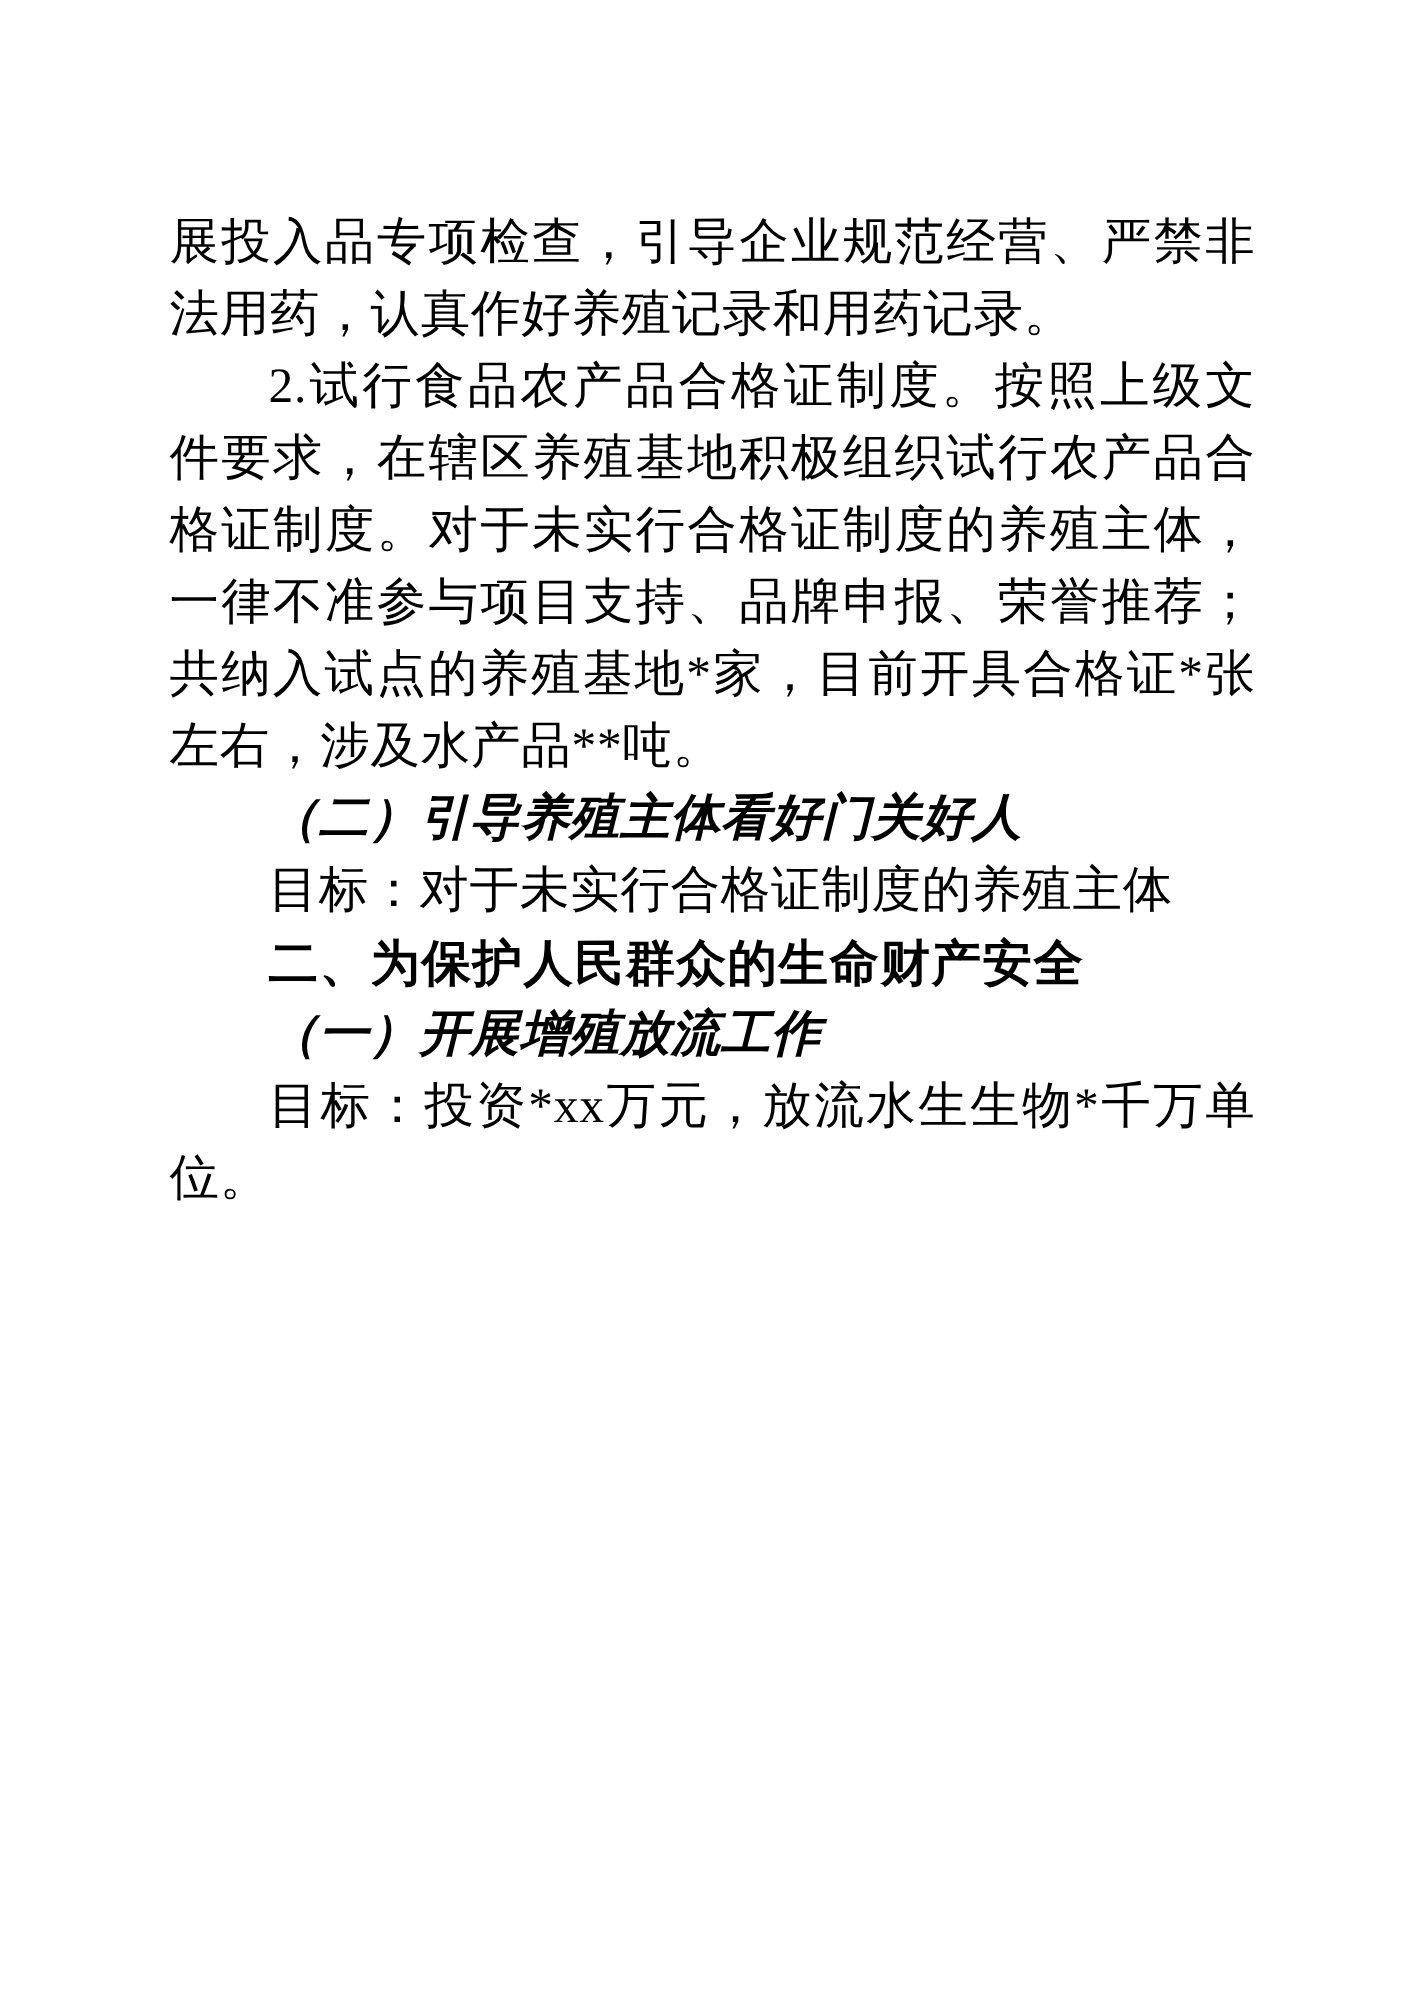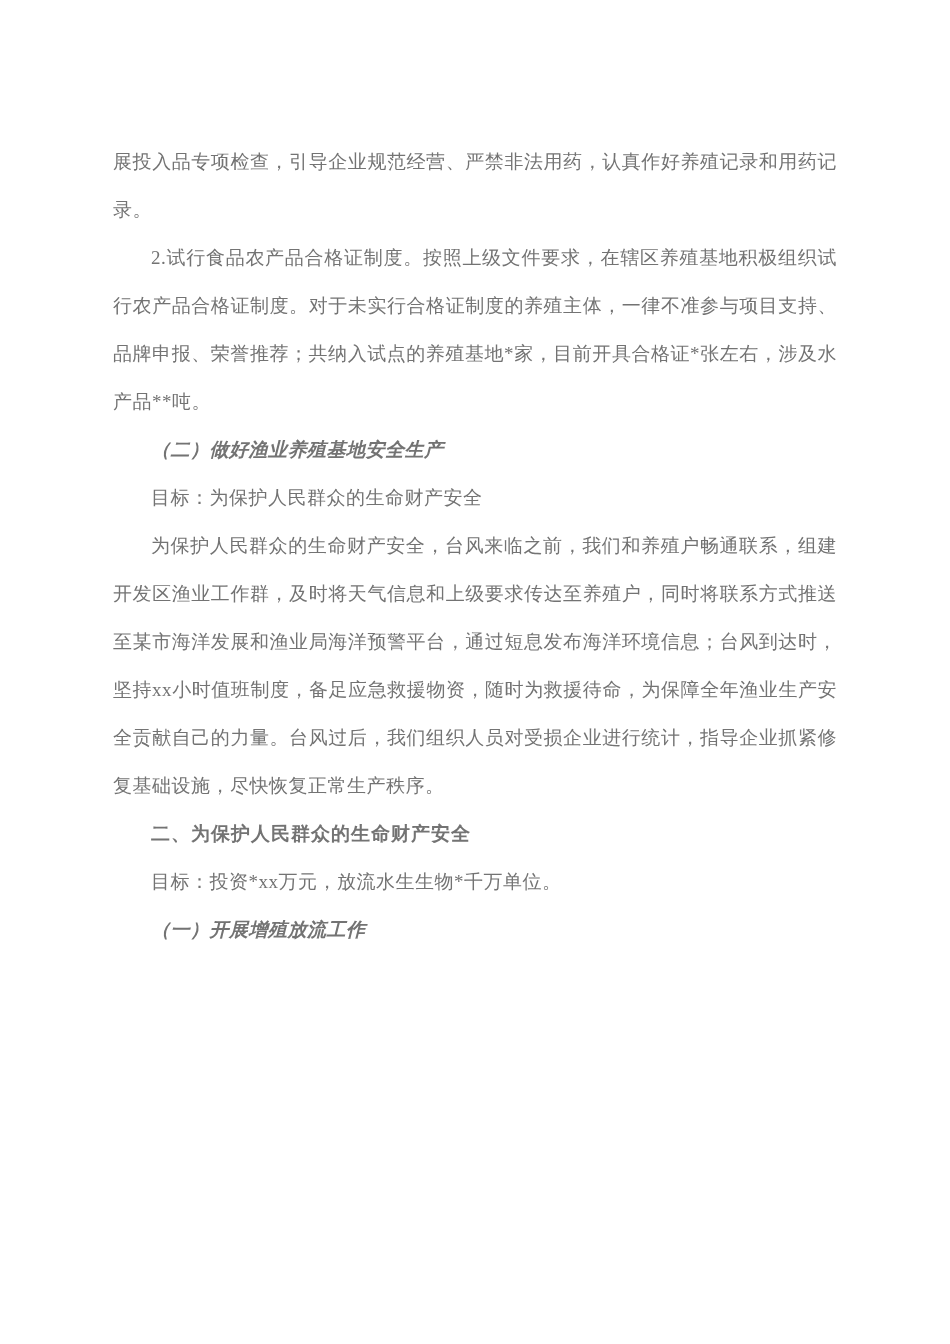--- a/index.html
+++ b/index.html
@@ -14,23 +14,23 @@
     background: #ffffff;
     padding: 138px 113px 120px 113px;
     margin: 0 auto;
     overflow: hidden;
   }
   .doc-body {
     width: 100%;
   }
   .para {
     font-family: "Liberation Serif", "DejaVu Serif", serif;
-    font-size: 19px;
+    font-size: 33px;
     line-height: 48px;
-    color: #737373;
+    color: #000000;
     text-align: justify;
     margin: 0;
     padding: 0;
     letter-spacing: 0.5px;
   }
   .para.indent {
     text-indent: 2em;
   }
   .para.body {
     font-weight: normal;
@@ -45,20 +45,19 @@
     letter-spacing: 1px;
   }
 </style>
 </head>
 <body>
 
 <div class="doc-page">
   <div class="doc-body">
       <p class="para body">展投入品专项检查，引导企业规范经营、严禁非法用药，认真作好养殖记录和用药记录。</p>
       <p class="para body indent">2.试行食品农产品合格证制度。按照上级文件要求，在辖区养殖基地积极组织试行农产品合格证制度。对于未实行合格证制度的养殖主体，一律不准参与项目支持、品牌申报、荣誉推荐；共纳入试点的养殖基地*家，目前开具合格证*张左右，涉及水产品**吨。</p>
-      <p class="para heading3 indent">（二）做好渔业养殖基地安全生产</p>
-      <p class="para body indent">目标：为保护人民群众的生命财产安全</p>
-      <p class="para body indent">为保护人民群众的生命财产安全，台风来临之前，我们和养殖户畅通联系，组建开发区渔业工作群，及时将天气信息和上级要求传达至养殖户，同时将联系方式推送至某市海洋发展和渔业局海洋预警平台，通过短息发布海洋环境信息；台风到达时，坚持xx小时值班制度，备足应急救援物资，随时为救援待命，为保障全年渔业生产安全贡献自己的力量。台风过后，我们组织人员对受损企业进行统计，指导企业抓紧修复基础设施，尽快恢复正常生产秩序。</p>
+      <p class="para heading3 indent">（二）引导养殖主体看好门关好人</p>
+      <p class="para body indent">目标：对于未实行合格证制度的养殖主体</p>
       <p class="para heading2 indent">二、为保护人民群众的生命财产安全</p>
+      <p class="para heading3 indent">（一）开展增殖放流工作</p>
       <p class="para body indent">目标：投资*xx万元，放流水生生物*千万单位。</p>
-      <p class="para heading3 indent">（一）开展增殖放流工作</p>
     </div>
 </div>
 
 </body></html>

